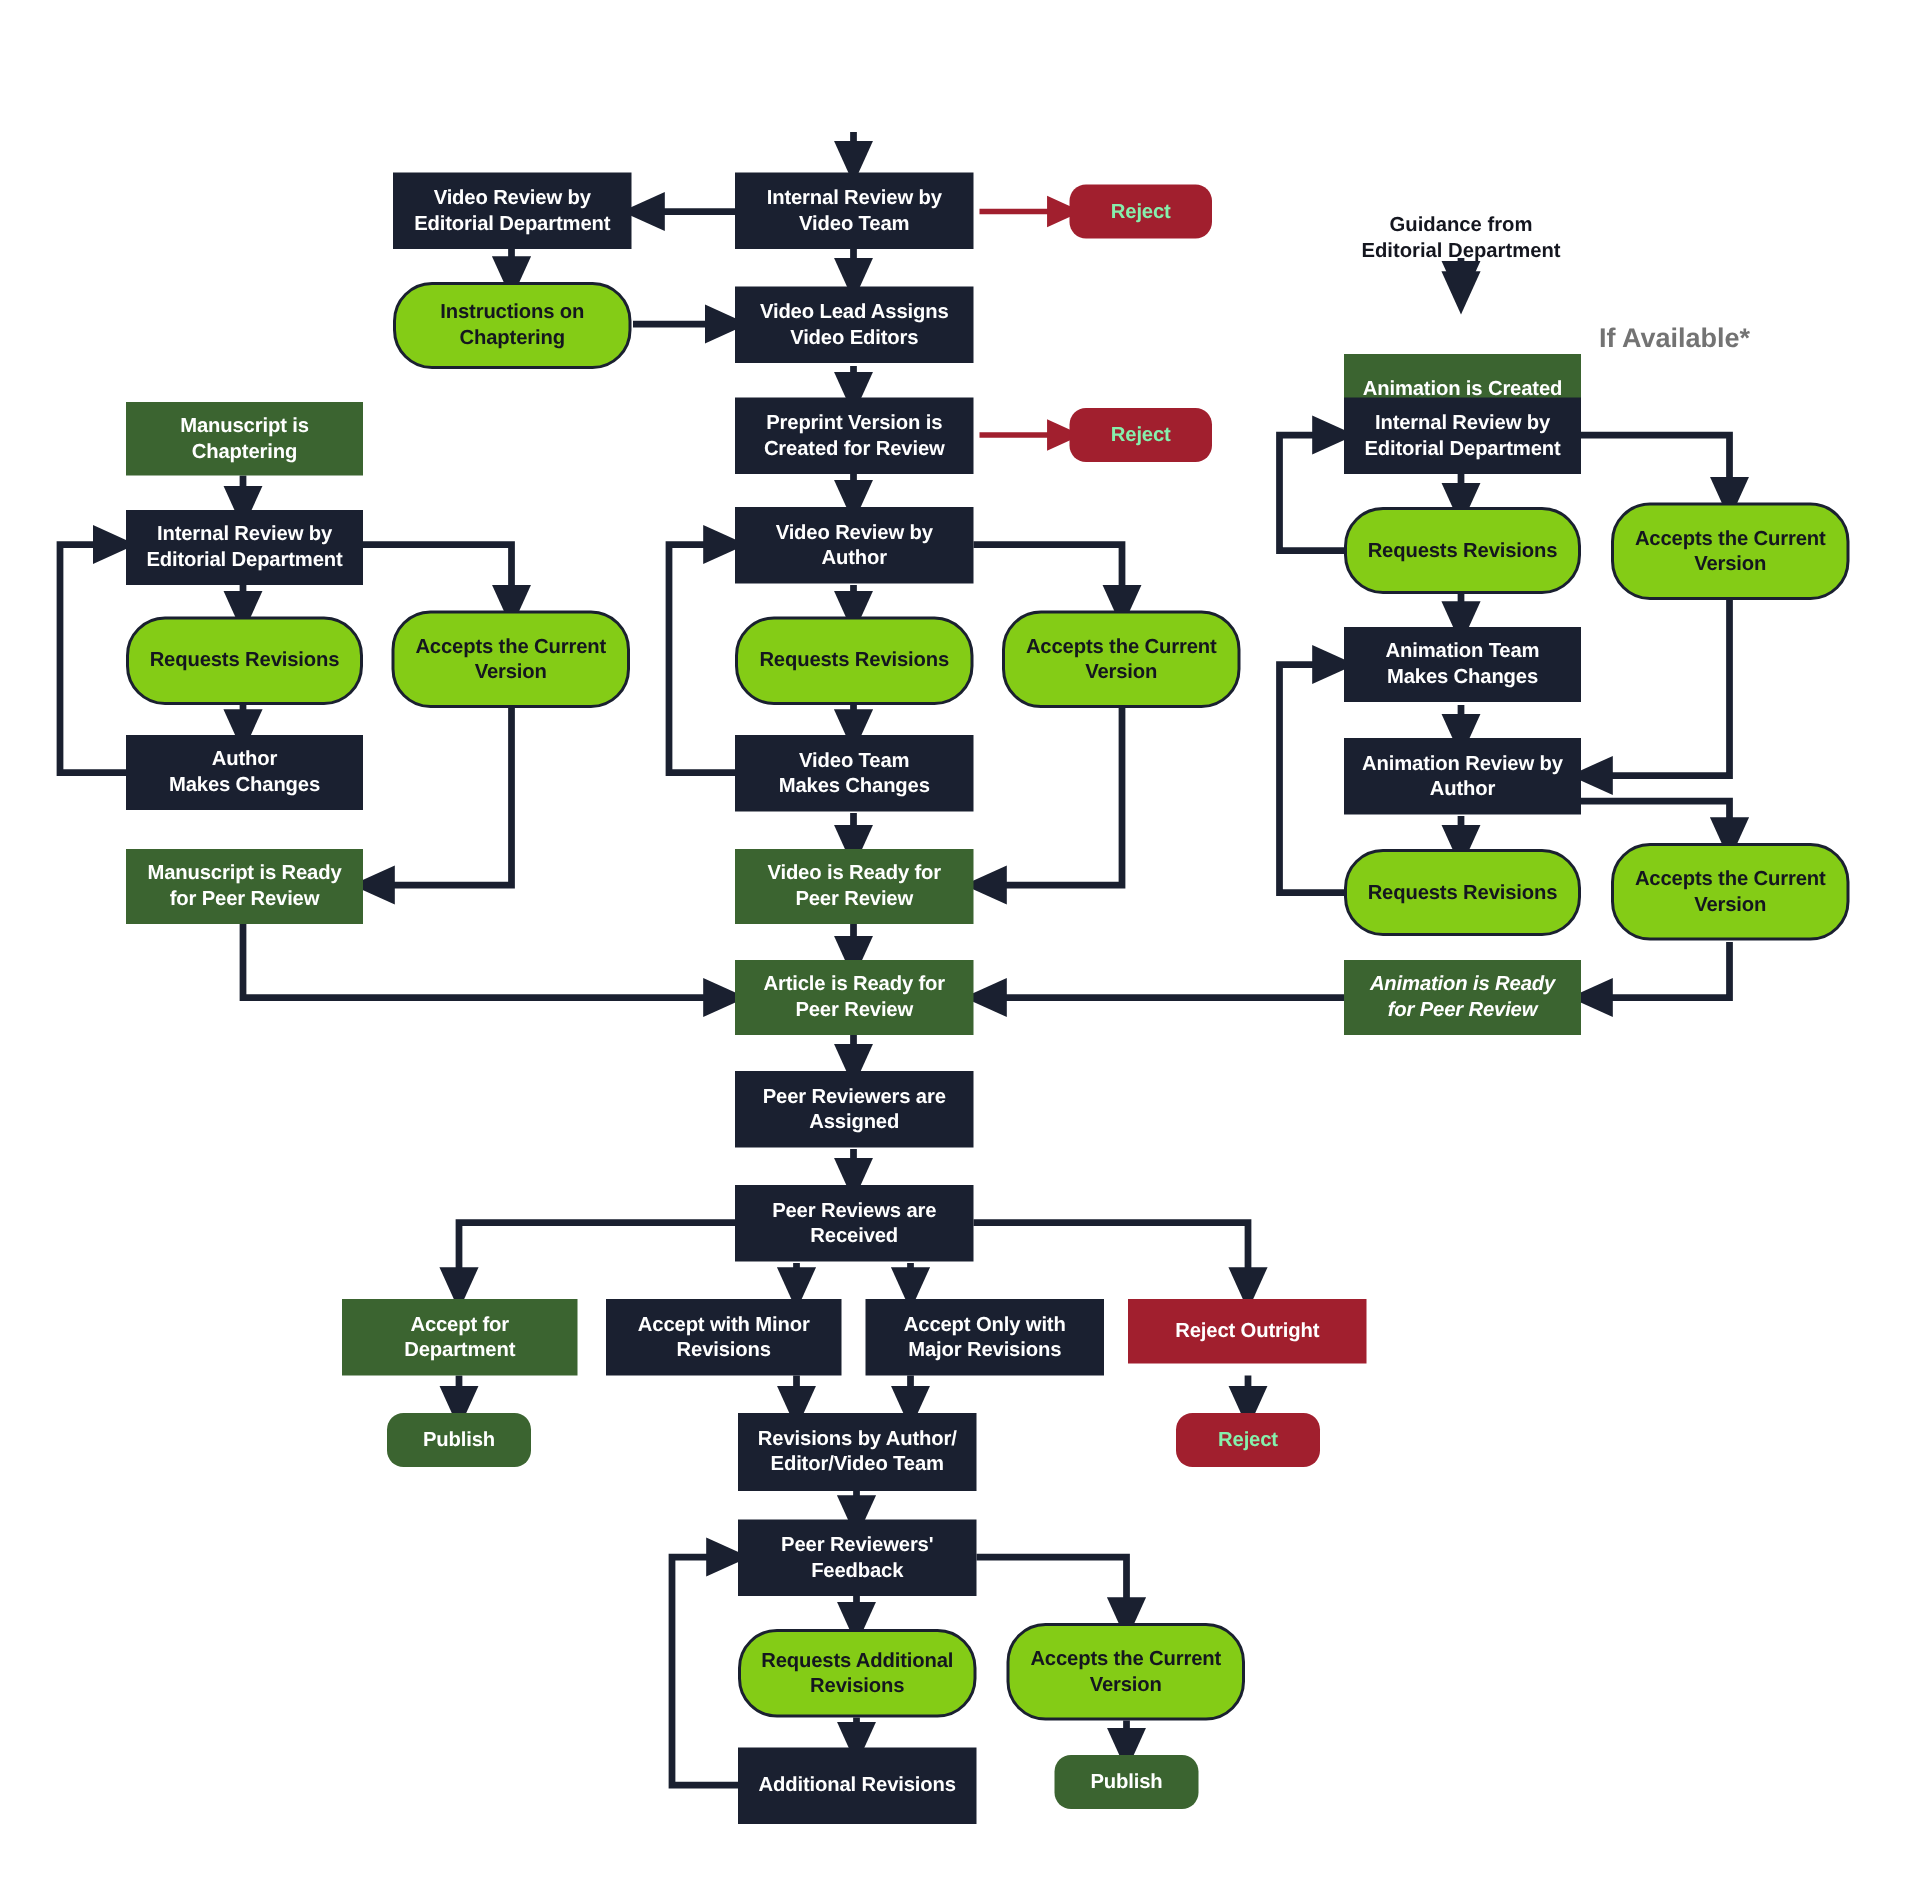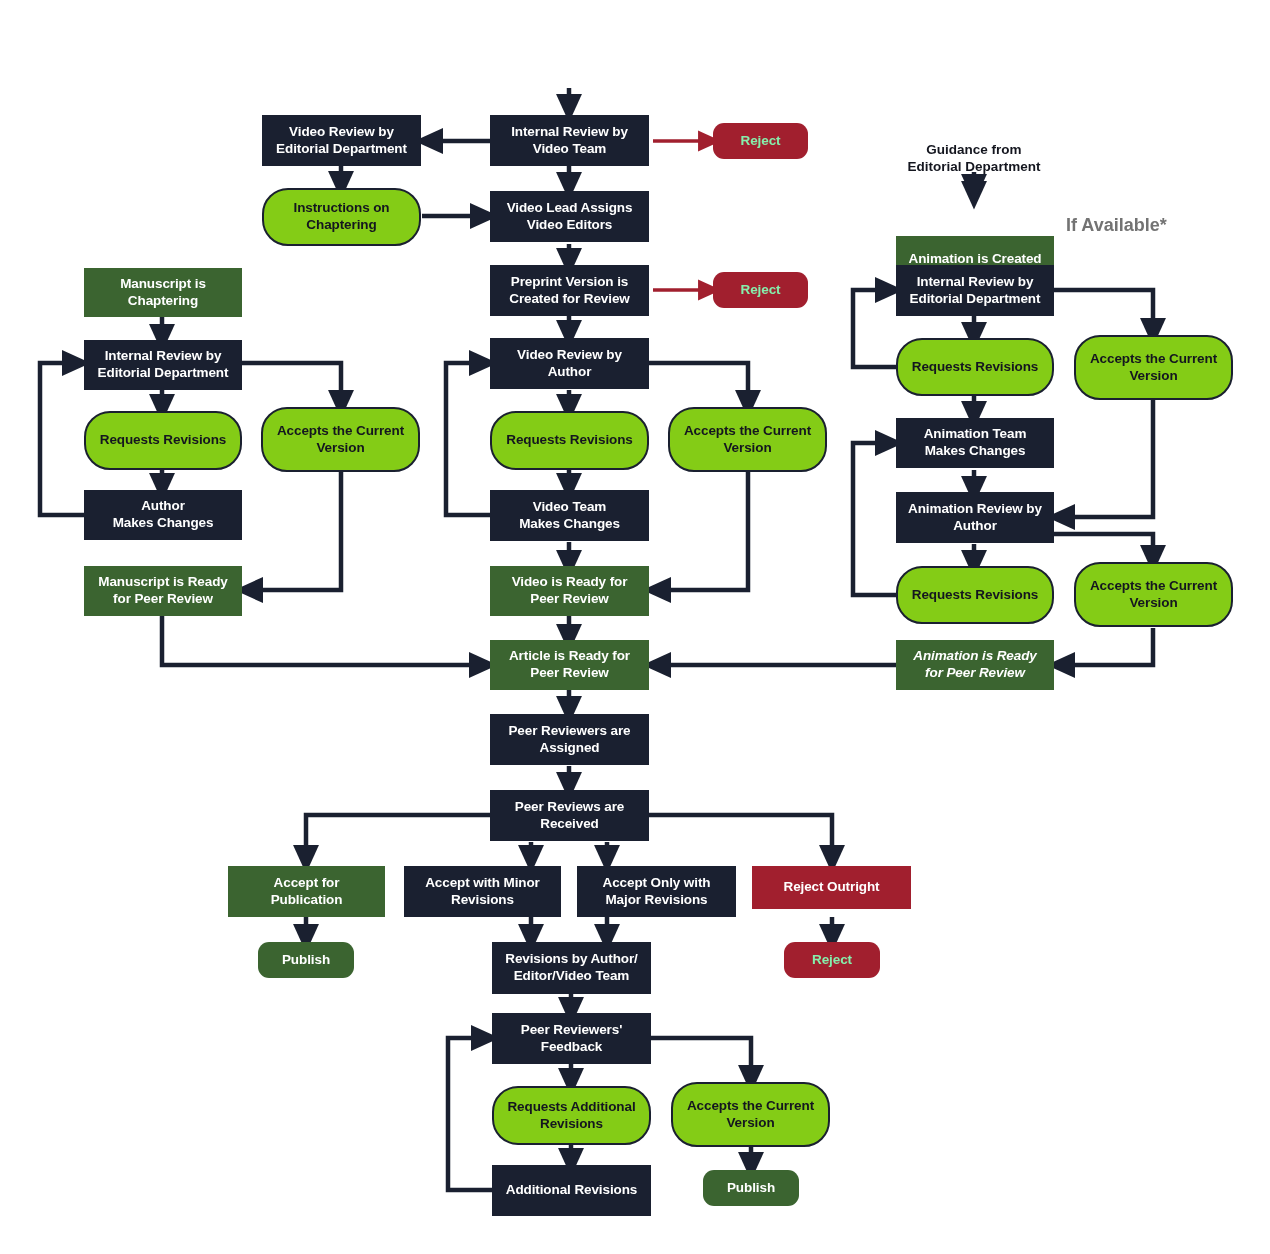--- a/index.html
+++ b/index.html
@@ -357,21 +357,21 @@
   <div class="node n-dark" style="left:490px;top:790px;width:159px;height:51px;">
     <span>
         <div>Peer Reviews are</div>
         <div>Received</div>
       </span>
   </div>
 
   <div class="node n-green" style="left:228px;top:866px;width:157px;height:51px;">
     <span>
         <div>Accept for</div>
-        <div>Publication</div>
+        <div>Department</div>
       </span>
   </div>
 
   <div class="node n-dark" style="left:404px;top:866px;width:157px;height:51px;">
     <span>
         <div>Accept with Minor</div>
         <div>Revisions</div>
       </span>
   </div>
 

